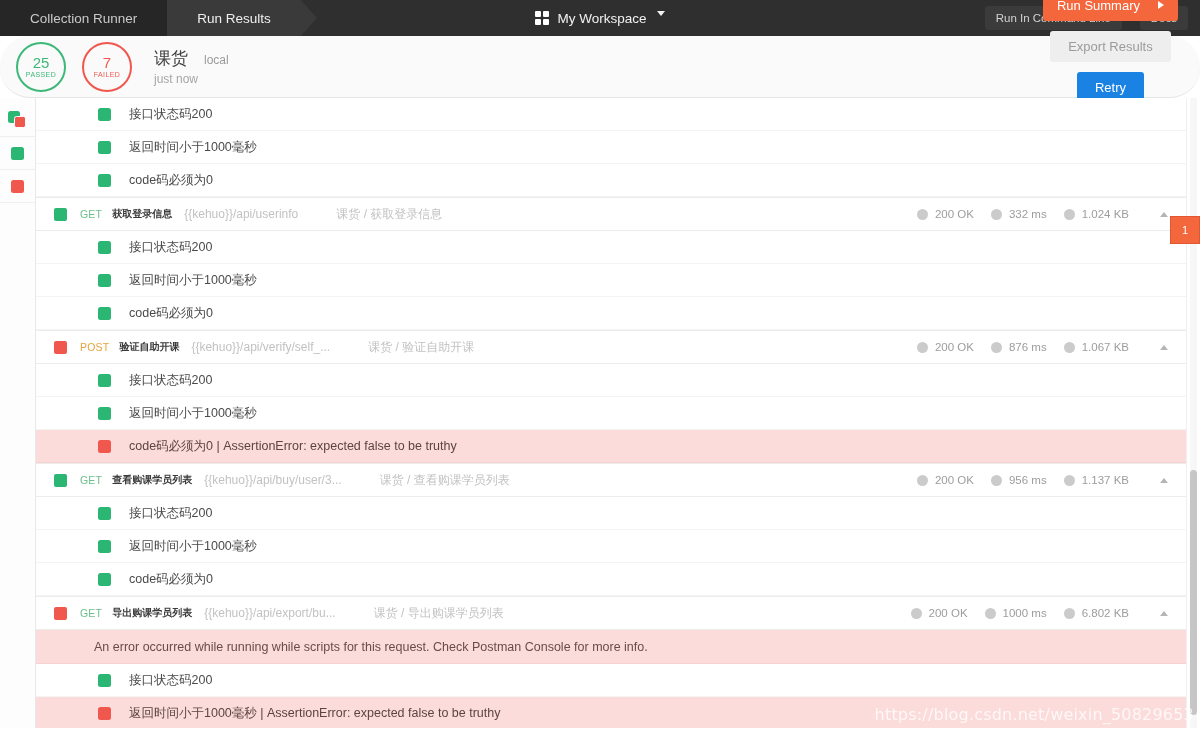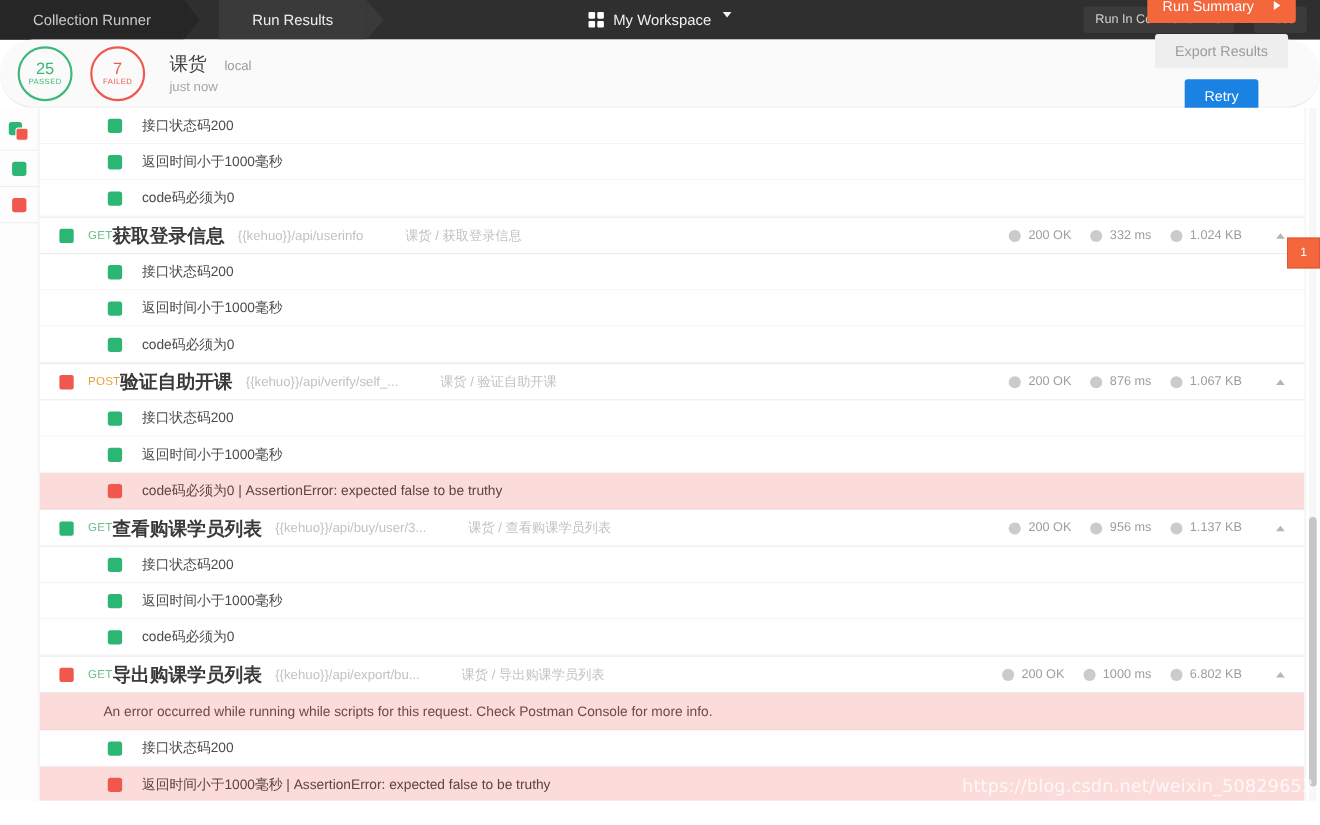--- a/index.html
+++ b/index.html
@@ -11,21 +11,21 @@
   }
 
   
   .topbar {
     position: relative;
     height: 36px;
     background: #2f2f2f;
     display: flex;
     align-items: stretch;
   }
-  .tabstrip { display: flex; align-items: stretch; position: relative; gap: 32px; }
+  .tabstrip { display: flex; align-items: stretch; position: relative; }
   .tab {
     display: flex; align-items: center;
     padding: 0 30px;
     font-size: 13.5px;
     color: #d8d8d8;
     position: relative;
     white-space: nowrap;
   }
   .tab.inactive { background: #262626; color: #c9c9c9; }
   .tab.active { background: #3a3a3a; color: #efefef; }
@@ -151,21 +151,21 @@
     background: #fff;
     padding-left: 18px;
     position: relative;
   }
   .req-chip { width: 13px; height: 13px; border-radius: 2px; flex: 0 0 auto; }
   .req-chip.green { background: #2bb673; }
   .req-chip.red { background: #f0584e; }
   .verb { font-size: 10.5px; margin-left: 13px; letter-spacing: .2px; }
   .verb.get { color: #6bbf8a; }
   .verb.post { color: #e8a33d; }
-  .req-name { font-size: 17px; color: #3a3a3a; font-weight: bold; }
+  .req-name { font-size: 10px; color: #3a3a3a; margin-left: 10px; font-weight: bold; }
   .req-url { font-size: 12px; color: #c2c2c2; margin-left: 12px; }
   .req-path { font-size: 12px; color: #c2c2c2; margin-left: 38px; }
 
   .metrics { margin-left: auto; display: flex; align-items: center; gap: 7px; padding-right: 18px; }
   .dot { width: 11px; height: 11px; border-radius: 50%; background: #cbcbcb; flex:0 0 auto;}
   .metric { font-size: 11.5px; color: #9d9d9d; margin-right: 10px; }
   .chev-up {
     width: 0; height: 0;
     border-left: 4px solid transparent; border-right: 4px solid transparent;
     border-bottom: 5px solid #b5b5b5;

